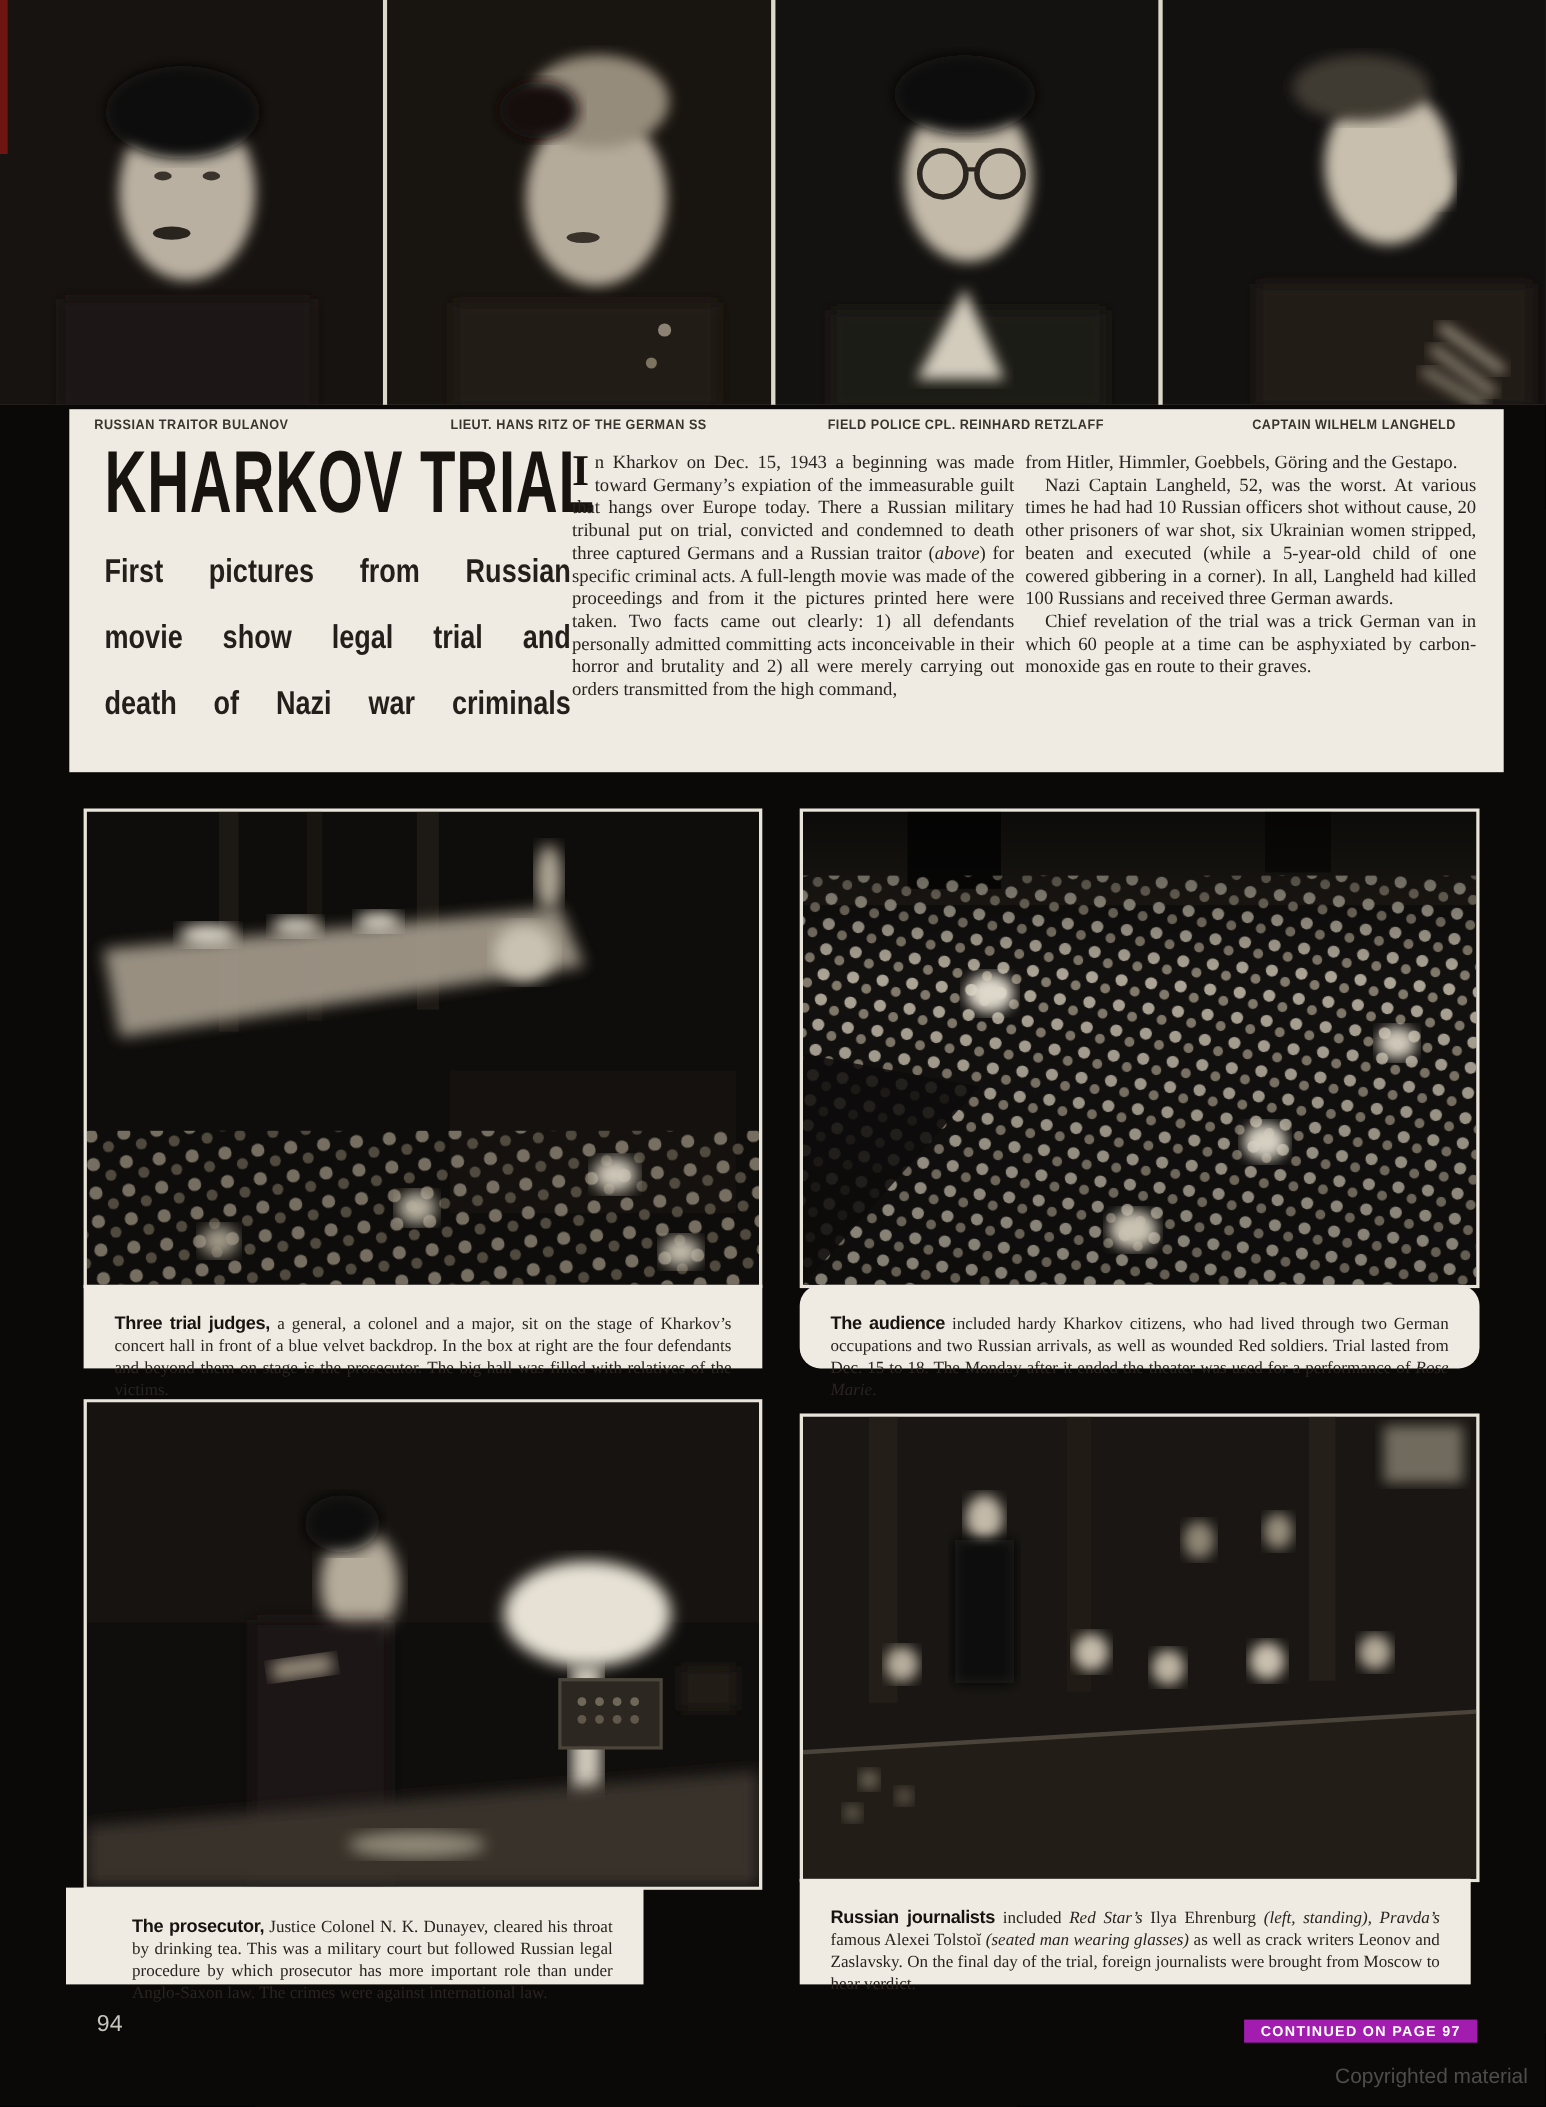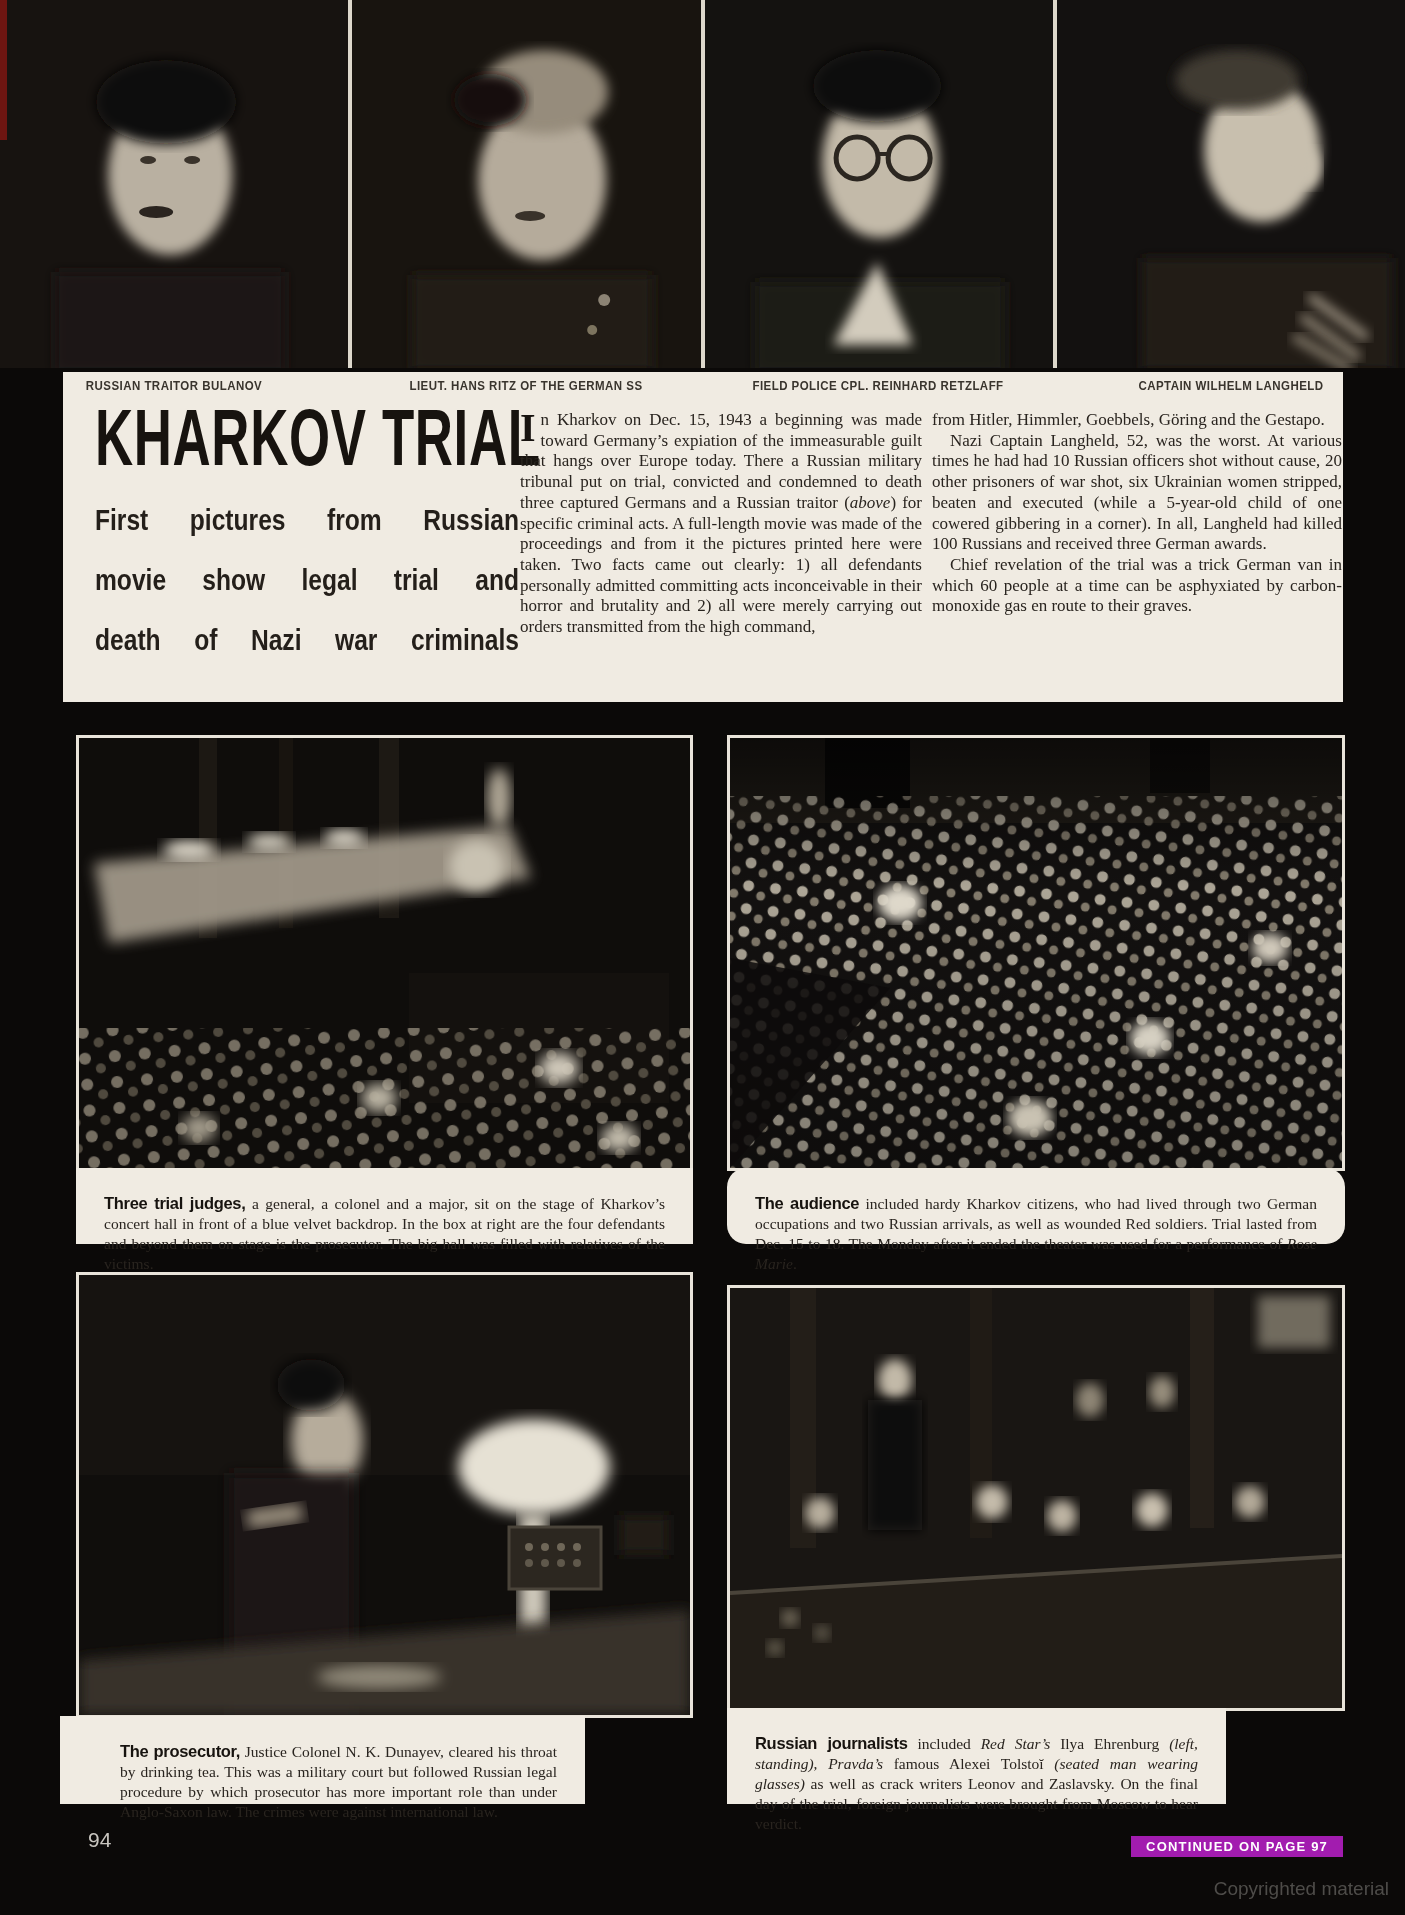--- a/index.html
+++ b/index.html
@@ -7,21 +7,21 @@
     position:relative;width:1405px;height:1915px;overflow:hidden;
     background:#0b0908;font-family:"Liberation Sans",sans-serif;
   }
   
   .portrait-row{position:absolute;left:0;top:0;width:1405px;height:368px;display:flex;gap:4px;background:#ddd8cc;}
   .portrait{flex:1;background:#151210;overflow:hidden;}
   .portrait svg{display:block;width:100%;height:100%;}
   .red-sliver{position:absolute;left:0;top:0;width:7px;height:140px;background:#6e1511;z-index:6;}
 
   
-  .header-panel{position:absolute;left:63px;top:372px;width:1280px;height:330px;background:#f0ebe2;}
+  .header-panel{position:absolute;left:63px;top:372px;width:1280px;height:330px;background:#f0ebe2;padding-left:24px;}
   .photo-cap{
     position:absolute;top:7px;transform:translateX(-50%) scaleX(.92);
     font-size:12.5px;font-weight:bold;letter-spacing:.5px;color:#39342d;white-space:nowrap;
   }
   .masthead{position:absolute;left:32px;top:26px;width:420px;}
   .headline{
     font-size:80px;font-weight:bold;color:#17130f;letter-spacing:1px;white-space:nowrap;
     transform:scaleX(.66);transform-origin:left top;line-height:1;
   }
   .subtitle{position:absolute;left:32px;top:118px;width:424px;}
@@ -59,21 +59,21 @@
     color:#29241f;text-align:justify;
   }
   .cap-panel p{margin:16px;}
   .cap-lead{
     font-family:"Liberation Sans",sans-serif;font-weight:bold;font-size:16.5px;
     letter-spacing:-0.3px;color:#17130f;
   }
   .cp-judges{left:76px;top:1168px;width:617px;height:76px;}
   .cp-audience{left:727px;top:1168px;width:618px;height:76px;border-radius:19px;}
   .cp-prosecutor{left:60px;top:1716px;width:525px;height:88px;padding-left:44px;}
-  .cp-journalists{left:727px;top:1708px;width:499px;height:96px;}
+  .cp-journalists{left:727px;top:1708px;width:610px;height:96px;}
 
   
   .page-number{position:absolute;left:88px;top:1828px;font-size:21px;color:#c8c5bf;}
   .continued{
     position:absolute;right:62px;top:1836px;background:#a21caf;color:#ffffff;
     font-size:13px;font-weight:bold;letter-spacing:1.2px;padding:3px 15px;
   }
   .copyright{position:absolute;right:16px;top:1878px;font-size:19px;color:#4e4c49;text-align:right;}
 </style>
 </head>

